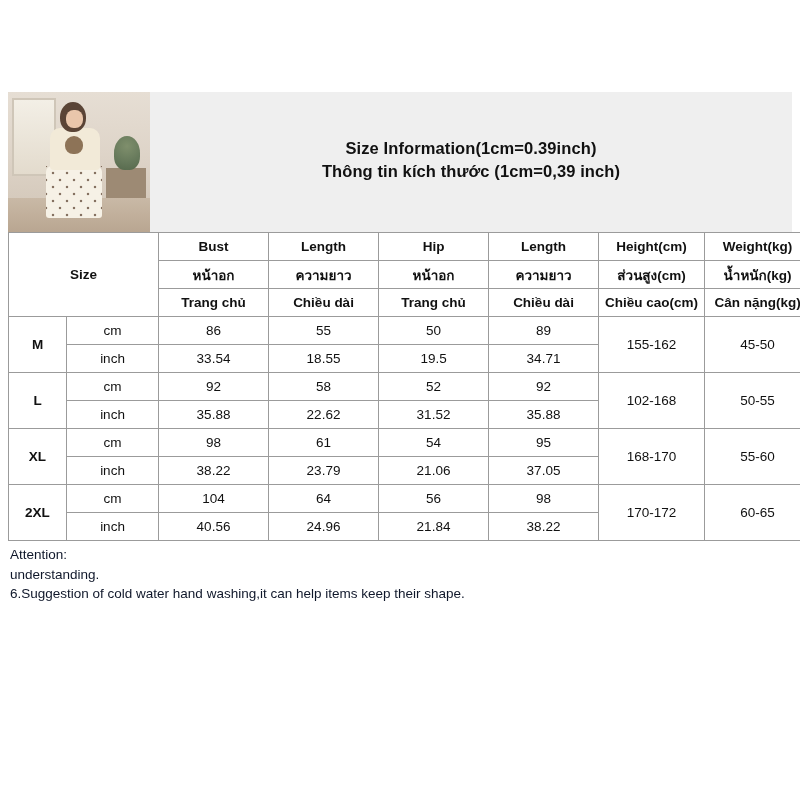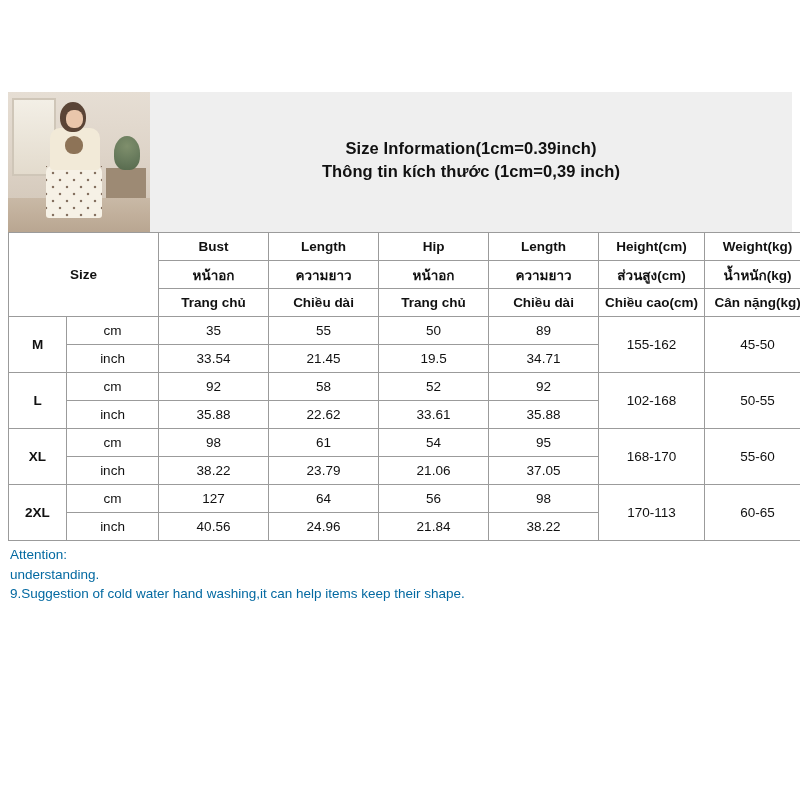--- a/index.html
+++ b/index.html
@@ -203,21 +203,21 @@
   col.c-size { width: 58px; }
   col.c-unit { width: 92px; }
   col.c-m    { width: 110px; }
   col.c-hw   { width: 106px; }
 
   
   .attention {
     padding: 4px 2px 6px 2px;
     font-size: 13.5px;
     line-height: 1.45;
-    color: #0369a1;
+    color: #0f172a;
   }
   .attention div { white-space: normal; }
 </style>
 </head>
 <body>
 
 <div id="sheet">
   <div class="card">
 
     <div class="header">
@@ -277,50 +277,50 @@
           <td class="head">Chiều dài</td>
           <td class="head">Trang chủ</td>
           <td class="head">Chiều dài</td>
           <td class="head">Chiều cao(cm)</td>
           <td class="head">Cân nặng(kg)</td>
         </tr>
 
         <tr>
           <td class="size-label" rowspan="2">M</td>
           <td class="unit">cm</td>
-          <td>35</td>
+          <td>86</td>
           <td>55</td>
           <td>50</td>
           <td>89</td>
           <td class="span-cell" rowspan="2">155-162</td>
           <td class="span-cell" rowspan="2">45-50</td>
         </tr>
         <tr>
           <td class="unit">inch</td>
           <td>33.54</td>
-          <td>21.45</td>
+          <td>18.55</td>
           <td>19.5</td>
           <td>34.71</td>
         </tr>
 
         <tr>
           <td class="size-label" rowspan="2">L</td>
           <td class="unit">cm</td>
           <td>92</td>
           <td>58</td>
           <td>52</td>
           <td>92</td>
           <td class="span-cell" rowspan="2">102-168</td>
           <td class="span-cell" rowspan="2">50-55</td>
         </tr>
         <tr>
           <td class="unit">inch</td>
           <td>35.88</td>
           <td>22.62</td>
-          <td>33.61</td>
+          <td>31.52</td>
           <td>35.88</td>
         </tr>
 
         <tr>
           <td class="size-label" rowspan="2">XL</td>
           <td class="unit">cm</td>
           <td>98</td>
           <td>61</td>
           <td>54</td>
           <td>95</td>
@@ -331,37 +331,37 @@
           <td class="unit">inch</td>
           <td>38.22</td>
           <td>23.79</td>
           <td>21.06</td>
           <td>37.05</td>
         </tr>
 
         <tr>
           <td class="size-label" rowspan="2">2XL</td>
           <td class="unit">cm</td>
-          <td>127</td>
+          <td>104</td>
           <td>64</td>
           <td>56</td>
           <td>98</td>
-          <td class="span-cell" rowspan="2">170-113</td>
+          <td class="span-cell" rowspan="2">170-172</td>
           <td class="span-cell" rowspan="2">60-65</td>
         </tr>
         <tr>
           <td class="unit">inch</td>
           <td>40.56</td>
           <td>24.96</td>
           <td>21.84</td>
           <td>38.22</td>
         </tr>
       </tbody>
     </table>
 
     <div class="attention">
       <div>Attention:</div>
       <div>understanding.</div>
-      <div>9.Suggestion of cold water hand washing,it can help items keep their shape.</div>
+      <div>6.Suggestion of cold water hand washing,it can help items keep their shape.</div>
     </div>
 
   </div>
 </div>
 
 </body></html>

